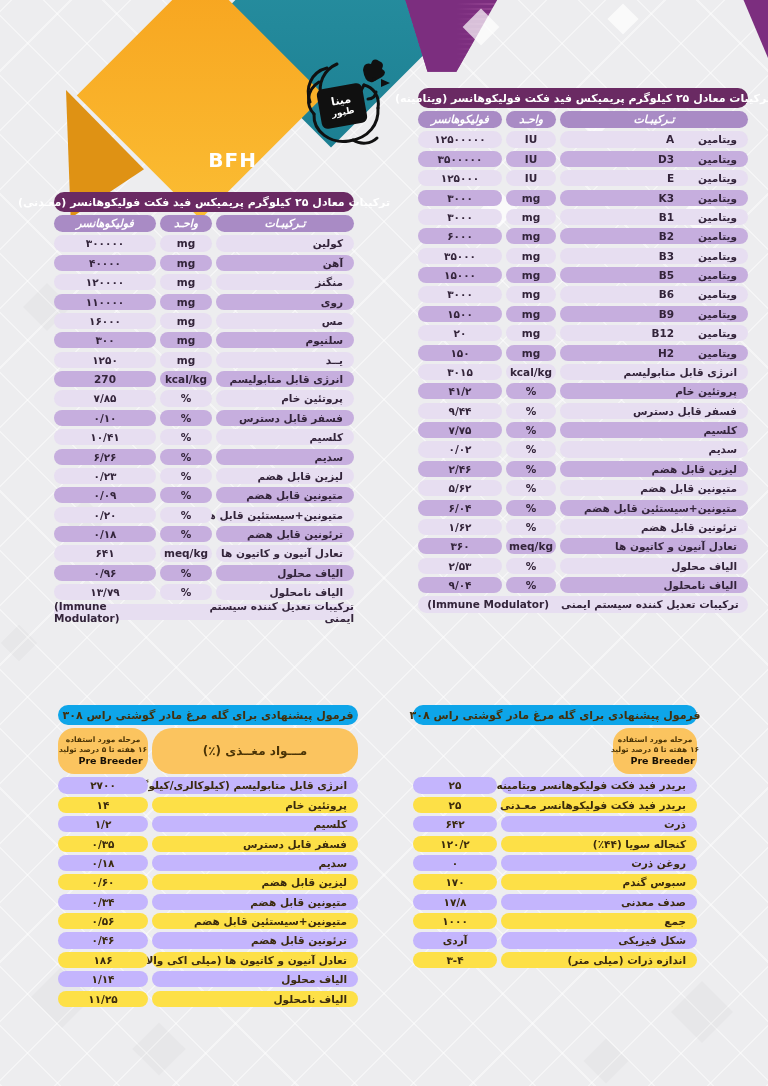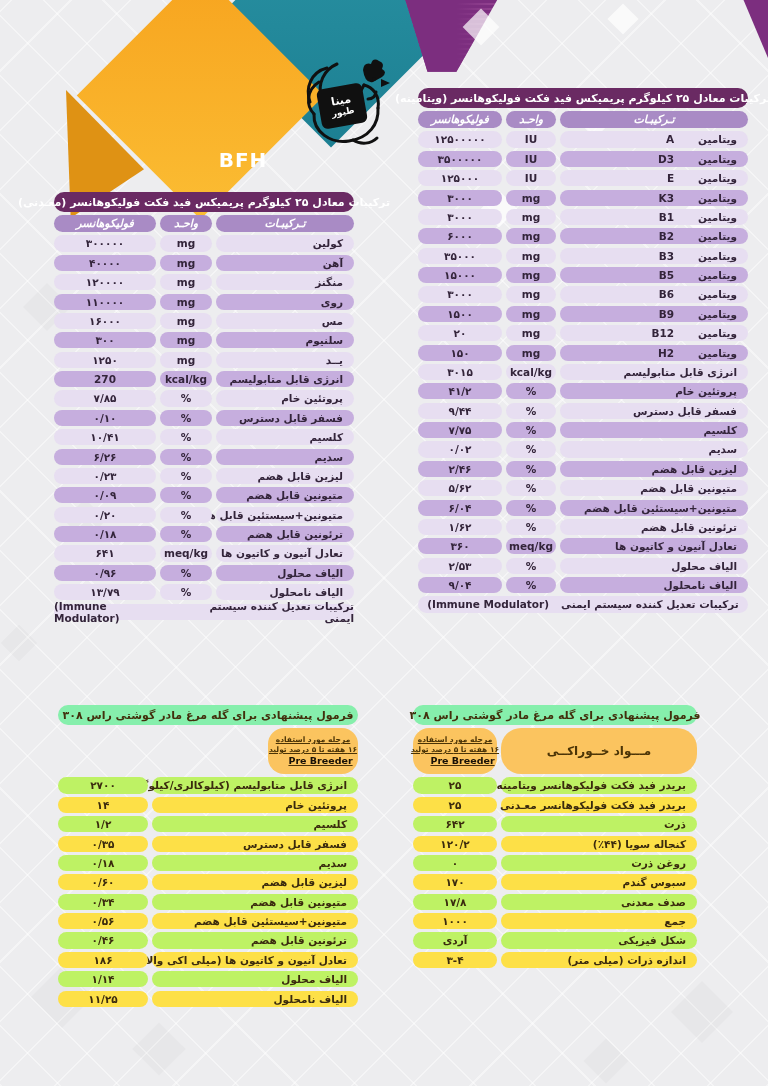--- a/index.html
+++ b/index.html
@@ -29,66 +29,66 @@
     clip-path:polygon(0 0,100% 62%,6% 100%); background:#df9214;}
   #orange-diamond{left:113px; top:8px; width:175px; height:175px; transform:rotate(45deg);
     background:linear-gradient(135deg,#f7a41f,#fbbd33);}
   #purple-flag{left:385px; top:0; width:170px; height:74px;
     clip-path:polygon(12% 0,66% 0,42% 97%,25% 97%);
     background-image:
       linear-gradient(90deg,#7c2e7f 0 42%, rgba(124,46,127,0) 62%),
       repeating-linear-gradient(180deg,#7c2e7f 0 3px,#91418f 3px 5px);}
   #corner-wedge{right:0; top:0; width:34px; height:58px;
     clip-path:polygon(28% 0,100% 0,100% 100%); background:#7c2e7f;}
-  #bfh-label{position:absolute; left:197px; top:148px; width:60px; text-align:center;
-    color:#ffffff; font-size:20px; letter-spacing:1px; direction:ltr;margin-left:16px;}
+  #bfh-label{position:absolute; left:197px; top:148px; width:60px; text-align:right;
+    color:#ffffff; font-size:20px; letter-spacing:1px; direction:ltr;}
 
   #logo{position:absolute; left:293px; top:52px; width:102px; height:96px;}
   #logo .lbl{position:absolute; left:26px; top:34px; width:46px; height:40px;
     background:#101010; border-radius:6px; transform:rotate(-10deg);
     display:flex; flex-direction:column; align-items:center; justify-content:center;
     color:#fff; line-height:1.15;}
   #logo .lbl .l1{font-size:11px;}
   #logo .lbl .l2{font-size:9px;}
 
   
   .tbl{position:absolute; display:flex; flex-direction:column; gap:3.2px; direction:rtl;}
   .t-title{height:20px; border-radius:10px; display:flex; align-items:center; justify-content:center;
     font-size:11px; white-space:nowrap;}
   .purple .t-title{background:#6a2a63; color:#ffffff;}
-  .orange .t-title{background:#86efac; color:#42300d;}
+  .orange .t-title{background:#0ea5e9; color:#42300d;}
 
   .t-head{display:flex; gap:4px;}
   .hp{border-radius:10px; display:flex; align-items:center; justify-content:center; white-space:nowrap;}
   .purple .hp{background:#a98bc5; color:#ffffff; height:17px; font-size:11px;font-style:italic;}
   .t-head3 .hp.name{width:var(--wname);}
   .t-head3 .hp.unit{width:var(--wunit);}
   .t-head3 .hp.value{width:var(--wvalue);}
 
   .t-head2{height:46px;}
   .orange .hp.bigname{width:var(--wname); height:46px; border-radius:20px; background:#fbc45f;
     color:#4b3406; font-size:12px;}
   .orange .hp.stage{width:var(--wvalue); height:46px; border-radius:16px; background:#fbc45f;
-    color:#4b3406; flex-direction:column; line-height:1.3;text-decoration:underline;}
+    color:#4b3406; flex-direction:column; line-height:1.3;}
   .hp.stage .s1,.hp.stage .s2{font-size:7.5px;}
   .hp.stage .s3{font-size:9.5px; color:#171006; direction:ltr;margin-left:15px;}
 
   .t-body{display:flex; flex-direction:column; gap:3.2px;}
   .trow{display:flex; gap:4px;}
   .cell{height:16.2px; border-radius:9px; display:flex; align-items:center; justify-content:center;
     font-size:10.5px; white-space:nowrap;}
   .cell.name{width:var(--wname); justify-content:flex-start; padding-right:11px; box-sizing:border-box;}
   .cell.unit{width:var(--wunit); direction:ltr;}
   .cell.value{width:var(--wvalue);}
   .cell .code{direction:ltr; margin-right:24px;}
   .purple .cell{color:#33243a;}
   .purple .trow.base .cell{background:#e7def1;}
   .purple .trow.alt  .cell{background:#c6aede;}
   .orange .cell{color:#3a2a0e;}
-  .orange .trow.base .cell{background:#bef264;}
+  .orange .trow.base .cell{background:#c4b5fd;}
   .orange .trow.alt  .cell{background:#fde047;}
 
   .t-foot{height:16.2px; border-radius:9px; background:#e7def1; color:#33243a;
     display:flex; align-items:center; justify-content:center; gap:12px; font-size:10.5px;}
   .t-foot .lat{direction:ltr;}
 
   #tbl-vitamin  {left:418px; top:88px;  width:330px; --wname:188px; --wunit:50px; --wvalue:84px;}
   #tbl-mineral  {left:54px;  top:192px; width:300px; --wname:138px; --wunit:52px; --wvalue:102px;}
   #tbl-nutrients{left:58px;  top:705px; width:300px; --wname:206px; --wvalue:90px;}
   #tbl-feed     {left:413px; top:705px; width:284px; --wname:196px; --wvalue:84px;}
@@ -481,20 +481,21 @@
       </div>
     <div class="t-foot">
       <span>ترکیبات تعدیل کننده سیستم ایمنی</span>
       <span class="lat">(Immune Modulator)</span>
     </div>
   </section>
 
   <section class="tbl orange" id="tbl-nutrients">
     <div class="t-title">فرمول پیشنهادی برای گله مرغ مادر گوشتی راس ۳۰۸</div>
     <div class="t-head t-head2">
+      <div class="hp bigname">مـــواد مغــذی (٪)</div>
       <div class="hp stage">
         <span class="s1">مرحله مورد استفاده</span>
         <span class="s2">۱۶ هفته تا ۵ درصد تولید</span>
         <span class="s3">Pre Breeder</span>
       </div>
     </div>
     <div class="t-body">
         <div class="trow base">
           <div class="cell name">
             <span>انرژی قابل متابولیسم (کیلوکالری/کیلوگرم)</span>
@@ -566,21 +567,20 @@
             <span>الیاف نامحلول</span>
           </div>
           <div class="cell value">۱۱/۲۵</div>
         </div>
       </div>
   </section>
 
   <section class="tbl orange" id="tbl-feed">
     <div class="t-title">فرمول پیشنهادی برای گله مرغ مادر گوشتی راس ۳۰۸</div>
     <div class="t-head t-head2">
-      <div class="hp bigname">مـــواد خــوراکــی</div>
       <div class="hp stage">
         <span class="s1">مرحله مورد استفاده</span>
         <span class="s2">۱۶ هفته تا ۵ درصد تولید</span>
         <span class="s3">Pre Breeder</span>
       </div>
     </div>
     <div class="t-body">
         <div class="trow base">
           <div class="cell name">
             <span>بریدر فید فکت فولیکوهانسر ویتامینه BFH</span>

